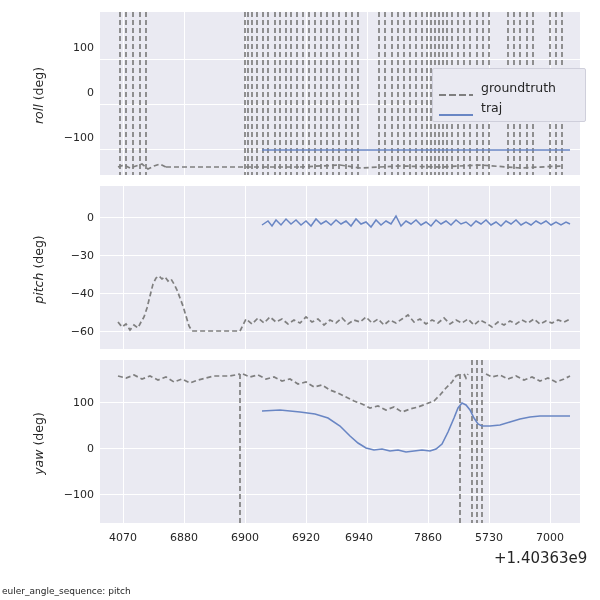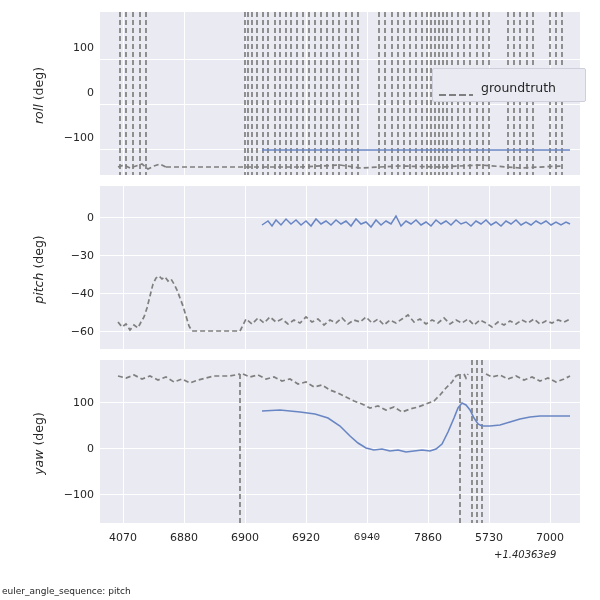--- a/index.html
+++ b/index.html
@@ -38,23 +38,22 @@
     white-space:nowrap;
   }
   .xlabel{
     position:absolute;
     font-size:12.5px;color:#262626;
     text-align:center;width:100%;
   }
   .xlabel i{font-style:italic;}
   .xoffset{
     position:absolute;
-    font-size:10px;color:#262626;
-    white-space:nowrap;
-    font-style:italic;
+    font-size:15px;color:#262626;
+    white-space:nowrap;
   }
   .footnote{
     position:absolute;
     font-size:9px;color:#262626;
     white-space:nowrap;
   }
 
   .legend{
     position:absolute;
     background:#eaeaf2;
@@ -169,20 +168,26 @@
   <div class="legend" style="left:432px;top:68px;width:138px;">
     <div class="legend-row">
       <span class="legend-key">
         <span class="seg" style="left:0;width:7px;background:#7f7f7f;"></span>
         <span class="seg" style="left:10px;width:7px;background:#7f7f7f;"></span>
         <span class="seg" style="left:20px;width:7px;background:#7f7f7f;"></span>
         <span class="seg" style="left:30px;width:4px;background:#7f7f7f;"></span>
       </span>
       <span class="legend-label">groundtruth</span>
     </div>
+    <div class="legend-row">
+      <span class="legend-key">
+        <span class="seg" style="left:0;width:34px;background:#6986c4;"></span>
+      </span>
+      <span class="legend-label">traj</span>
+    </div>
   </div>
 
   <div class="panel" style="left:100px;top:186px;width:480px;height:163px;">
     <div class="grid-h" style="top:31px;"></div>
     <div class="grid-h" style="top:69px;"></div>
     <div class="grid-h" style="top:107px;"></div>
     <div class="grid-h" style="top:145px;"></div>
     <div class="grid-v" style="left:23px;"></div>
     <div class="grid-v" style="left:84px;"></div>
     <div class="grid-v" style="left:145px;"></div>
@@ -246,21 +251,21 @@
     <i>yaw</i> (deg)
   </div>
   <div class="ytick" style="left:50px;top:396px;width:44px;">100</div>
   <div class="ytick" style="left:50px;top:442px;width:44px;">0</div>
   <div class="ytick" style="left:44px;top:488px;width:50px;">−100</div>
 
   <div class="xtick" style="left:98px;top:531px;width:50px;">4070</div>
   <div class="xtick" style="left:159px;top:531px;width:50px;">6880</div>
   <div class="xtick" style="left:220px;top:531px;width:50px;">6900</div>
   <div class="xtick" style="left:281px;top:531px;width:50px;">6920</div>
-  <div class="xtick" style="left:342px;top:531px;width:50px;font-family:Liberation Mono, monospace;">6940</div>
+  <div class="xtick" style="left:334px;top:531px;width:50px;">6940</div>
   <div class="xtick" style="left:403px;top:531px;width:50px;">7860</div>
   <div class="xtick" style="left:464px;top:531px;width:50px;">5730</div>
   <div class="xtick" style="left:525px;top:531px;width:50px;">7000</div>
 
   <div class="xoffset" style="left:494px;top:549px;">+1.40363e9</div>
 
 
   <div class="footnote" style="left:2px;top:586px;">euler_angle_sequence: pitch</div>
 
 </div>

